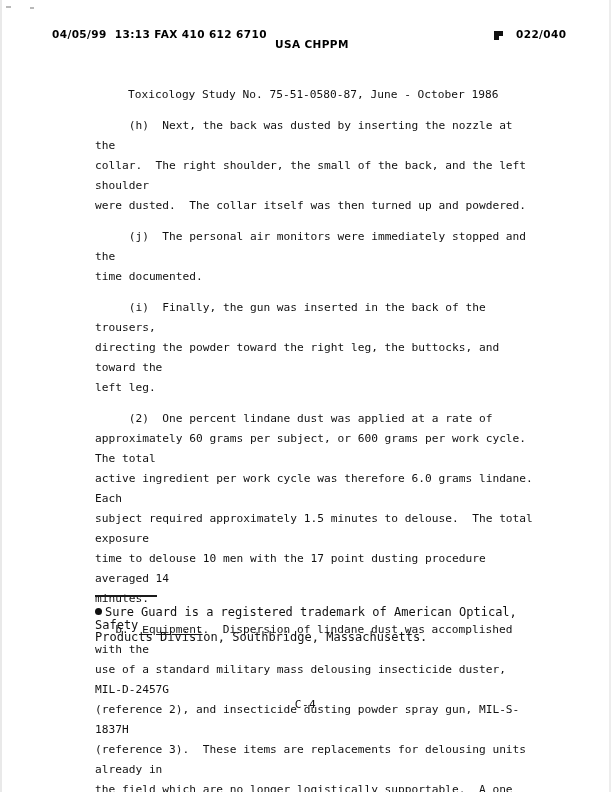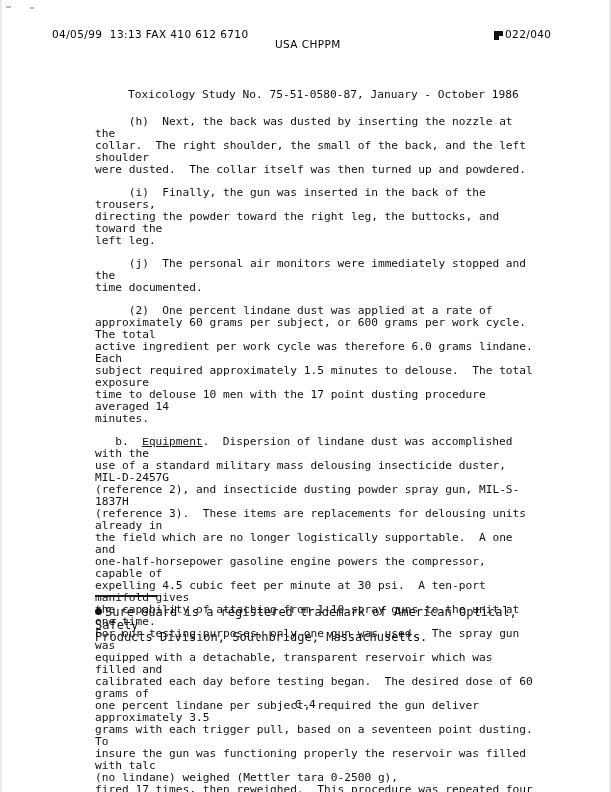--- a/index.html
+++ b/index.html
@@ -37,21 +37,21 @@
   }
 
   
   .fax-header {
     position: absolute;
     left: 0;
     top: 28px;
     width: 611px;
     height: 16px;
     font-family: "DejaVu Sans", "Liberation Sans", sans-serif;
-    font-weight: normal;
+    font-weight: bold;
     font-size: 10.5px;
     letter-spacing: 0.4px;
     color: #000;
     white-space: pre;
   }
   .fax-datetime {
     position: absolute;
     left: 52px;
     top: 0;
   }
@@ -59,21 +59,21 @@
     position: absolute;
     left: 275px;
     top: 10px;
   }
   .fax-counter-wrap {
     position: absolute;
     left: 494px;
     top: 0;
     display: flex;
     align-items: center;
-    gap: 2px;
+    gap: 13px;
   }
   .fax-glyph {
     display: inline-block;
     width: 9px;
     height: 9px;
     background: #111;
     position: relative;
     top: 1px;
   }
   .fax-glyph::after {
@@ -92,21 +92,21 @@
     width: 440px;
   }
   .doc-title {
     font-size: 11.2px;
     line-height: 14px;
     margin: 0 0 14px 33px;
     white-space: pre;
   }
   p.para {
     font-size: 11.2px;
-    line-height: 12px;
+    line-height: 20px;
     margin: 0 0 11px 0;
     white-space: pre-wrap;
     text-align: left;
   }
   .u {
     text-decoration: underline;
     font-family: Liberation Mono, monospace;
   }
 
   
@@ -163,32 +163,32 @@
     <span class="fax-datetime">04/05/99  13:13 FAX 410 612 6710</span>
     <span class="fax-recipient">USA CHPPM</span>
     <span class="fax-counter-wrap">
       <span class="fax-glyph"></span>
       <span>022/040</span>
     </span>
   </div>
 
   <div class="doc-body">
 
-    <div class="doc-title">Toxicology Study No. 75-51-0580-87, January - October 1986</div>
+    <div class="doc-title">Toxicology Study No. 75-51-0580-87, June - October 1986</div>
 
     <p class="para">     (h)  Next, the back was dusted by inserting the nozzle at the
 collar.  The right shoulder, the small of the back, and the left shoulder
 were dusted.  The collar itself was then turned up and powdered.</p>
 
+    <p class="para">     (j)  The personal air monitors were immediately stopped and the
+time documented.</p>
+
     <p class="para">     (i)  Finally, the gun was inserted in the back of the trousers,
 directing the powder toward the right leg, the buttocks, and toward the
 left leg.</p>
-
-    <p class="para">     (j)  The personal air monitors were immediately stopped and the
-time documented.</p>
 
     <p class="para">     (2)  One percent lindane dust was applied at a rate of
 approximately 60 grams per subject, or 600 grams per work cycle.  The total
 active ingredient per work cycle was therefore 6.0 grams lindane.  Each
 subject required approximately 1.5 minutes to delouse.  The total exposure
 time to delouse 10 men with the 17 point dusting procedure averaged 14
 minutes.</p>
 
     <p class="para"><span>   b.  </span><span class="u">Equipment</span><span>.  Dispersion of lindane dust was accomplished with the
 use of a standard military mass delousing insecticide duster, MIL-D-2457G

